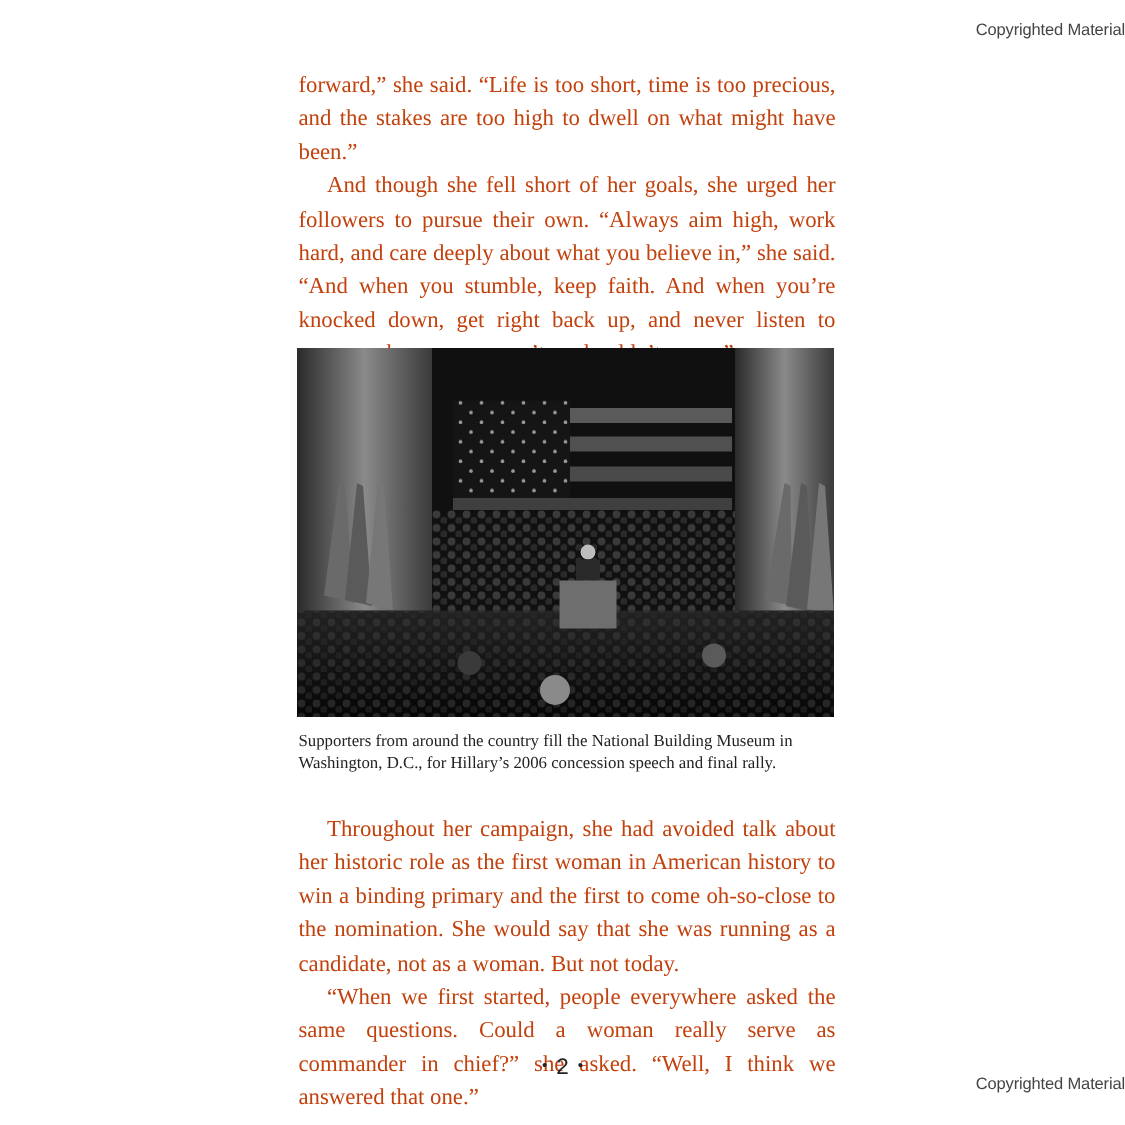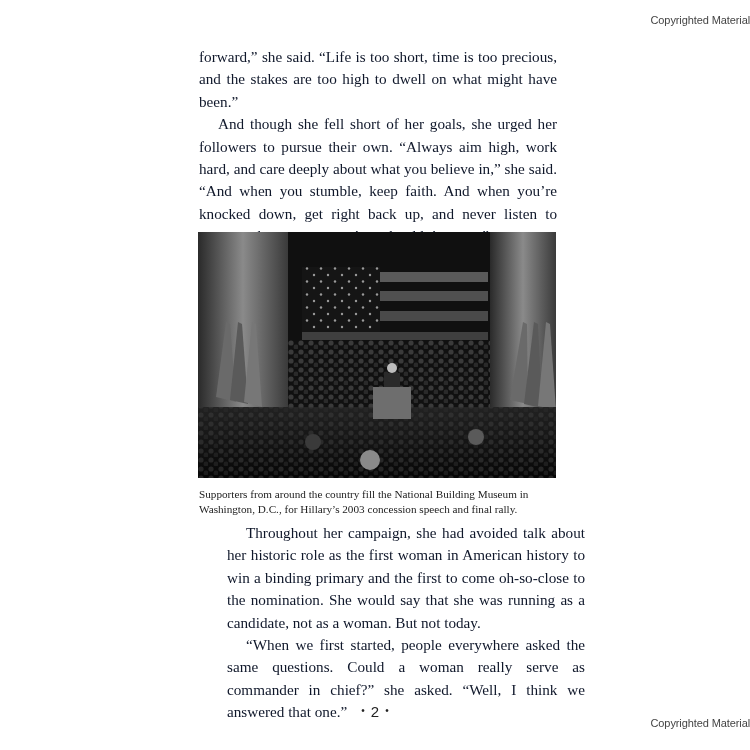--- a/index.html
+++ b/index.html
@@ -7,26 +7,26 @@
   .watermark {
     position: absolute; left: 0; width: 750px; text-align: right;
     font-family: "Liberation Sans", sans-serif; font-size: 11px; color: #444;
     letter-spacing: -0.1px;
   }
   .wm-top { top: 14px; }
   .wm-bottom { top: 717px; }
   .text-block {
     position: absolute; left: 199px; width: 358px;
     font-family: "Liberation Serif", serif; font-size: 15.2px; line-height: 22.4px;
-    color: #0f172a; text-align: justify;
+    color: #c2410c; text-align: justify;
   }
   .text-block p { margin: 0; }
   .indent { text-indent: 19px; }
   .block1 { top: 46px; }
-  .block2 { top: 522px; margin-left: 28px; }
+  .block2 { top: 542px; }
   .photo {
     position: absolute; left: 198px; top: 232px; width: 358px; height: 246px;
     background: #111; overflow: hidden;
   }
   .caption {
     position: absolute; left: 199px; top: 487px; width: 360px;
     font-family: "Liberation Serif", serif; font-size: 11.2px; line-height: 14.5px; color: #222;
   }
   .page-number {
     position: absolute; left: 0; top: 703px; width: 750px; text-align: center;
@@ -95,21 +95,21 @@
     <circle cx="194" cy="136" r="5" fill="#bdbdbd"></circle>
     <rect x="186" y="141" width="16" height="14" fill="#2a2a2a"></rect>
     <rect x="175" y="155" width="38" height="32" fill="#6e6e6e"></rect>
 
     <circle cx="172" cy="228" r="10" fill="#8a8a8a"></circle>
     <circle cx="278" cy="205" r="8" fill="#5a5a5a"></circle>
     <circle cx="115" cy="210" r="8" fill="#3a3a3a"></circle>
   </svg>
 </div>
 
-<div class="caption">Supporters from around the country fill the National Building Museum in Washington, D.C., for Hillary’s 2003 concession speech and final rally.</div>
+<div class="caption">Supporters from around the country fill the National Building Museum in Washington, D.C., for Hillary’s 2006 concession speech and final rally.</div>
 
 <div class="text-block block2">
   <p class="indent">Throughout her campaign, she had avoided talk about her historic role as the first woman in American history to win a binding primary and the first to come oh-so-close to the nomination. She would say that she was running as a candi­date, not as a woman. But not today.</p>
   <p class="indent">“When we first started, people everywhere asked the same questions. Could a woman really serve as commander in chief?” she asked. “Well, I think we answered that one.”</p>
 </div>
 
 <div class="page-number">
   <span class="dot">•</span><span>2</span><span class="dot">•</span>
 </div>
 

